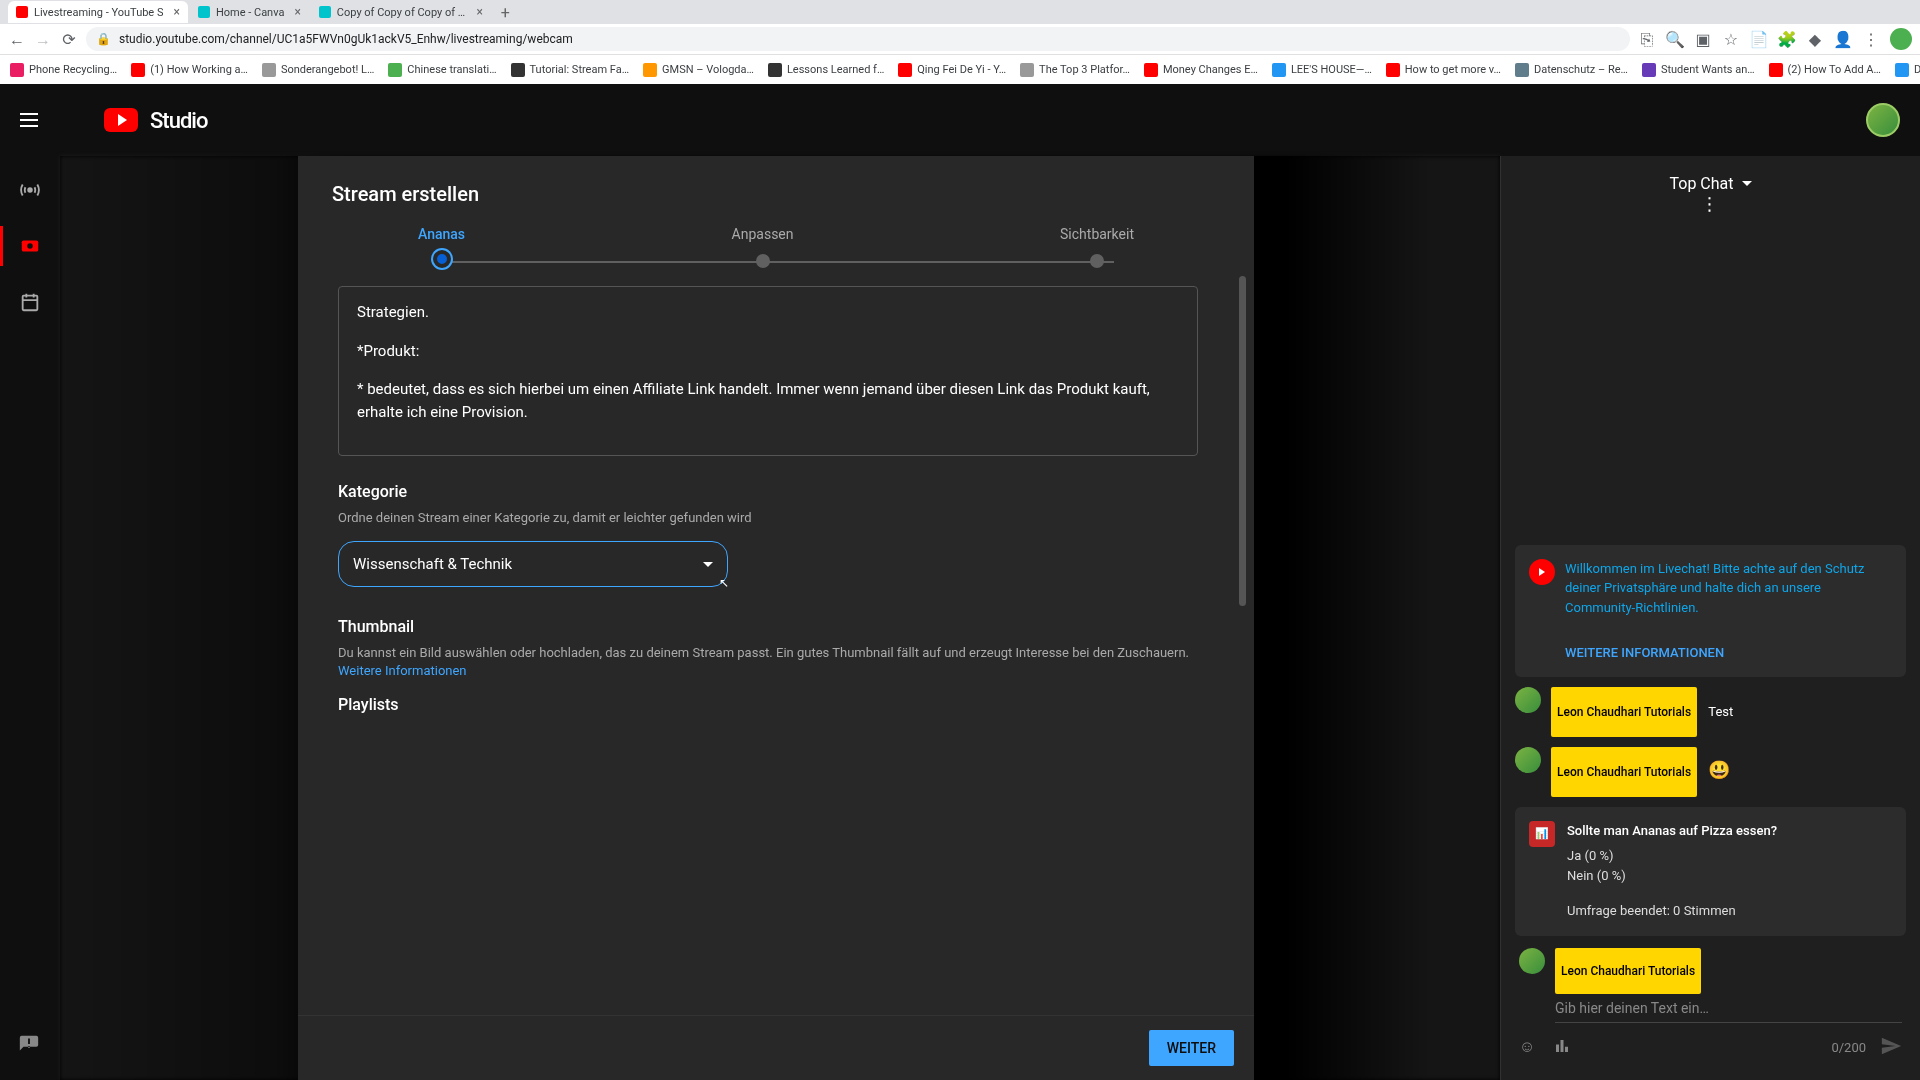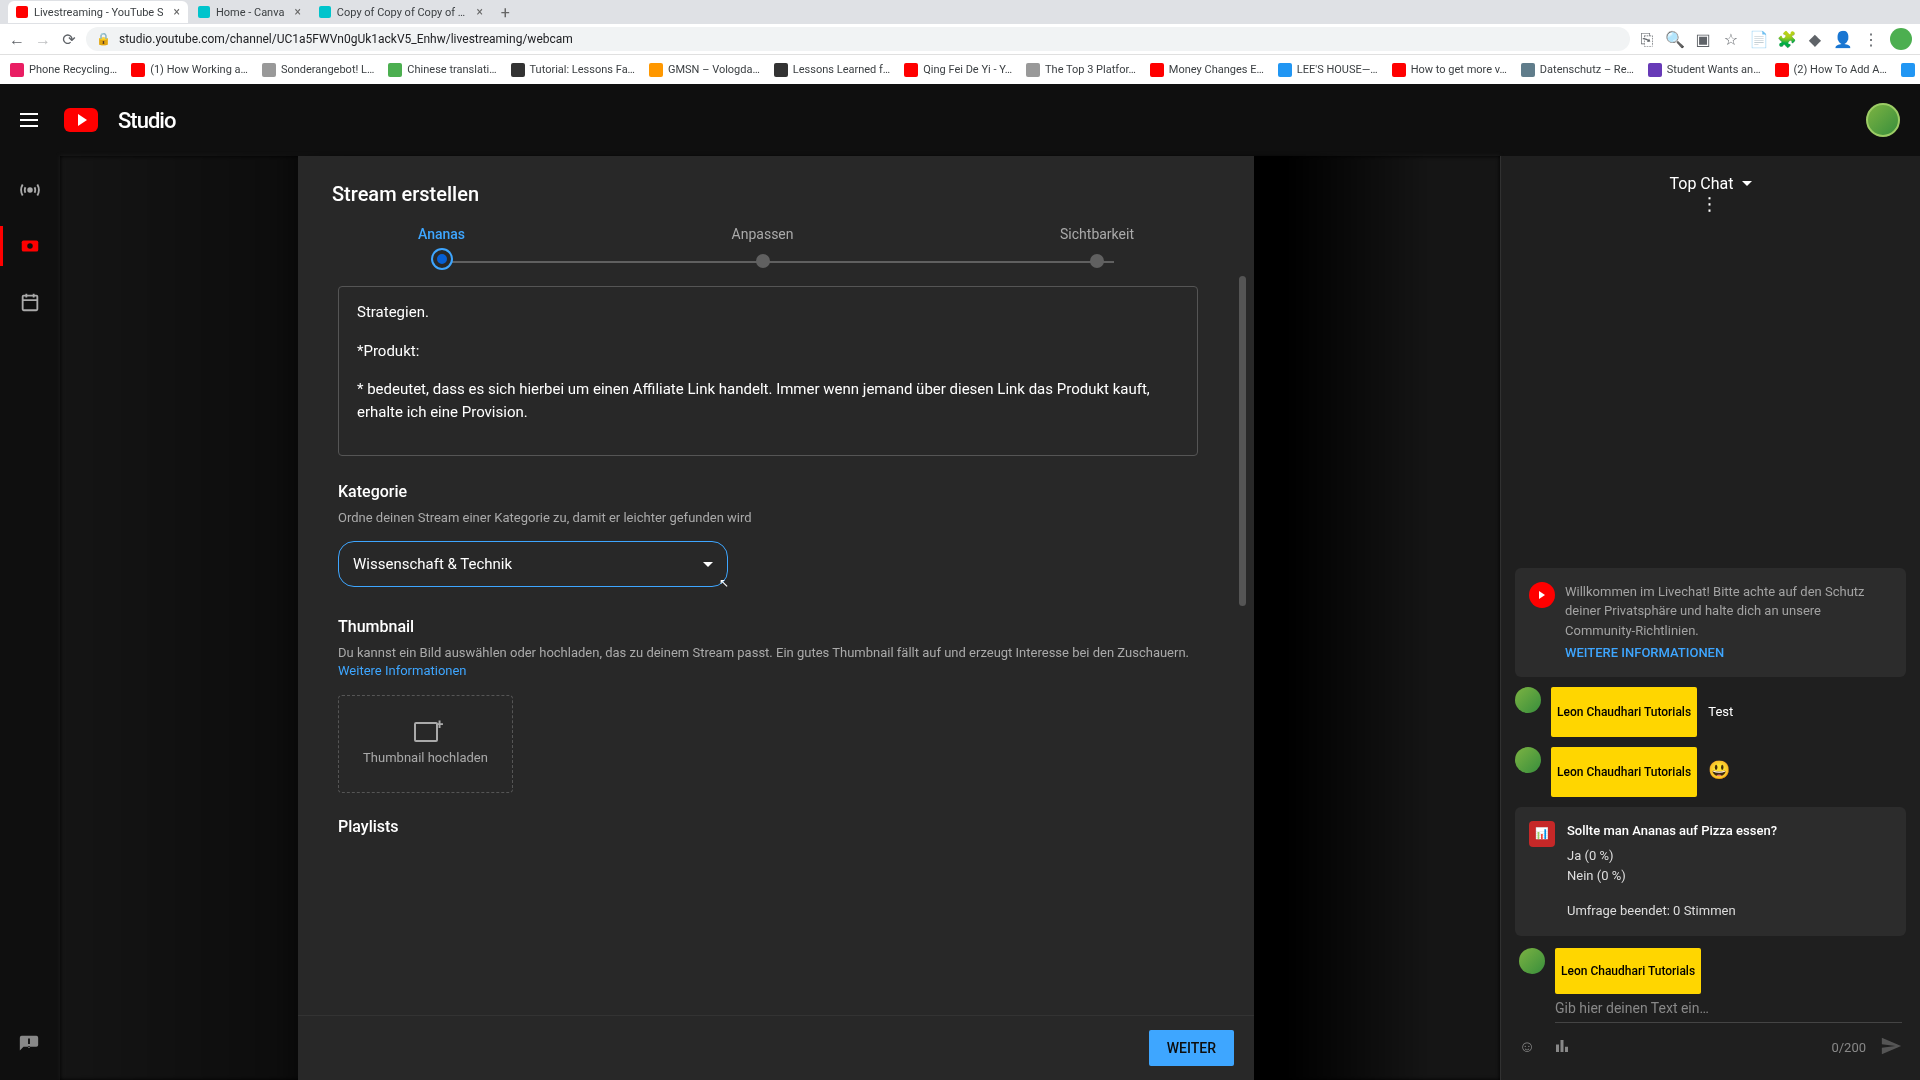--- a/index.html
+++ b/index.html
@@ -21,21 +21,21 @@
 .bm-bar { display: flex; align-items: center; height: 30px; background: #fff; border-top: 1px solid #e0e0e0; padding: 0 10px; gap: 14px; font-size: 11px; color: #3c4043; overflow: hidden; }
 .bm { display: flex; align-items: center; gap: 5px; white-space: nowrap; }
 .bm-icon { width: 14px; height: 14px; border-radius: 2px; }
 
 
 .app { position: absolute; top: 84px; left: 0; right: 0; bottom: 0; background: #0f0f0f; }
 .app-header { height: 72px; display: flex; align-items: center; padding: 0 20px; justify-content: space-between; }
 .header-left { display: flex; align-items: center; gap: 20px; }
 .hamburger { width: 24px; height: 24px; color: #fff; display: flex; flex-direction: column; justify-content: center; gap: 4px; }
 .hamburger div { height: 2px; background: #fff; width: 18px; }
-.logo { display: flex; align-items: center; gap: 20px; }
+.logo { display: flex; align-items: center; gap: 12px; margin-left: 40px; }
 .logo-play { width: 34px; height: 24px; background: #f00; border-radius: 6px; display: flex; align-items: center; justify-content: center; }
 .logo-play::after { content: ""; border-left: 9px solid #fff; border-top: 6px solid transparent; border-bottom: 6px solid transparent; margin-left: 2px; }
 .logo-text { color: #fff; font-size: 22px; font-weight: 500; letter-spacing: -1px; }
 .avatar { width: 34px; height: 34px; border-radius: 50%; background: linear-gradient(135deg,#7cb342,#388e3c); border: 2px solid #9ccc65; }
 
 
 .sidebar { position: absolute; top: 72px; left: 0; width: 60px; bottom: 0; display: flex; flex-direction: column; align-items: center; padding-top: 20px; gap: 28px; }
 .sb-item { width: 28px; height: 28px; color: #aaa; display: flex; align-items: center; justify-content: center; position: relative; }
 .sb-item.active { color: #f00; }
 .sb-item.active::before { content: ""; position: absolute; left: -16px; top: -6px; bottom: -6px; width: 3px; background: #f00; }
@@ -85,21 +85,21 @@
 .chat-menu { color: #fff; font-size: 18px; letter-spacing: 2px; }
 
 .chat-body { flex: 1; padding: 0 14px; display: flex; flex-direction: column; justify-content: flex-end; gap: 10px; }
 .chat-msg { display: flex; gap: 10px; align-items: flex-start; font-size: 13px; }
 .msg-avatar { width: 26px; height: 26px; border-radius: 50%; flex-shrink: 0; }
 .msg-avatar.yt { background: #f00; display: flex; align-items: center; justify-content: center; }
 .msg-avatar.yt::after { content: ""; border-left: 6px solid #fff; border-top: 4px solid transparent; border-bottom: 4px solid transparent; }
 .msg-avatar.user { background: linear-gradient(135deg,#7cb342,#388e3c); }
 .msg-content { flex: 1; line-height: 1.5; }
 .welcome-box { background: #2c2c2c; border-radius: 6px; padding: 14px; }
-.welcome-text { color: #a3a3a3; margin-bottom: 3px; }
+.welcome-text { color: #0ea5e9; margin-bottom: 26px; }
 .welcome-link { color: #3ea6ff; font-weight: 500; font-size: 13px; }
 .author-badge { background: #ffd600; color: #000; font-size: 12px; font-weight: 500; padding: 16px 6px; border-radius: 2px; display: inline-block; }
 .poll-box { background: #2c2c2c; border-radius: 6px; padding: 14px; margin-left: 0; }
 .poll-avatar { width: 26px; height: 26px; border-radius: 4px; background: #c62828; display: flex; align-items: center; justify-content: center; color: #fff; font-size: 11px; flex-shrink: 0; }
 .poll-content { color: #ddd; font-size: 13px; line-height: 1.6; }
 .poll-q { font-weight: 500; color: #fff; margin-bottom: 4px; }
 
 .chat-input-area { padding: 12px 18px 20px; }
 .input-row { display: flex; gap: 10px; align-items: flex-start; margin-bottom: 8px; }
 .input-field { flex: 1; }
@@ -167,21 +167,21 @@
     <div class="bm">
         <div class="bm-icon" style="background:#999"></div>
         <span>Sonderangebot! L…</span>
       </div>
     <div class="bm">
         <div class="bm-icon" style="background:#4caf50"></div>
         <span>Chinese translati…</span>
       </div>
     <div class="bm">
         <div class="bm-icon" style="background:#333"></div>
-        <span>Tutorial: Lessons Fa…</span>
+        <span>Tutorial: Stream Fa…</span>
       </div>
     <div class="bm">
         <div class="bm-icon" style="background:#ff9800"></div>
         <span>GMSN – Vologda…</span>
       </div>
     <div class="bm">
         <div class="bm-icon" style="background:#333"></div>
         <span>Lessons Learned f…</span>
       </div>
     <div class="bm">
@@ -296,24 +296,20 @@
           <div class="section-hint">Ordne deinen Stream einer Kategorie zu, damit er leichter gefunden wird</div>
           <div class="select">
             <span>Wissenschaft &amp; Technik</span>
             <div class="chev"></div>
             <span class="cursor">↖</span>
           </div>
           <div class="section-title">Thumbnail</div>
           <div class="section-hint">
             <span>Du kannst ein Bild auswählen oder hochladen, das zu deinem Stream passt. Ein gutes Thumbnail fällt auf und erzeugt Interesse bei den Zuschauern. </span><a class="link">Weitere Informationen</a>
           </div>
-          <div class="thumb-box">
-            <div class="thumb-icon"></div>
-            <span>Thumbnail hochladen</span>
-          </div>
           <div class="section-title">Playlists</div>
         </div>
         <div class="modal-footer">
           <button class="btn-next">WEITER</button>
         </div>
       </div>
     </div>
 
     <div class="chat">
       <div class="chat-header">

